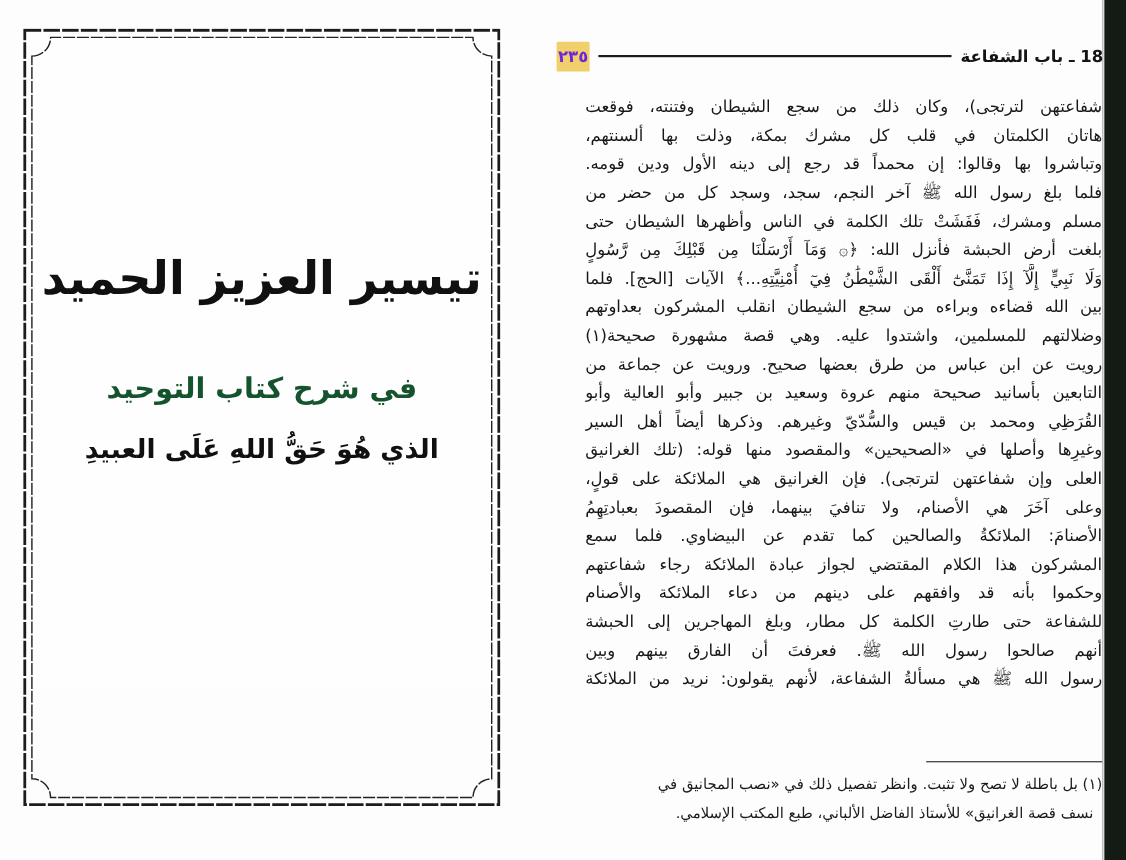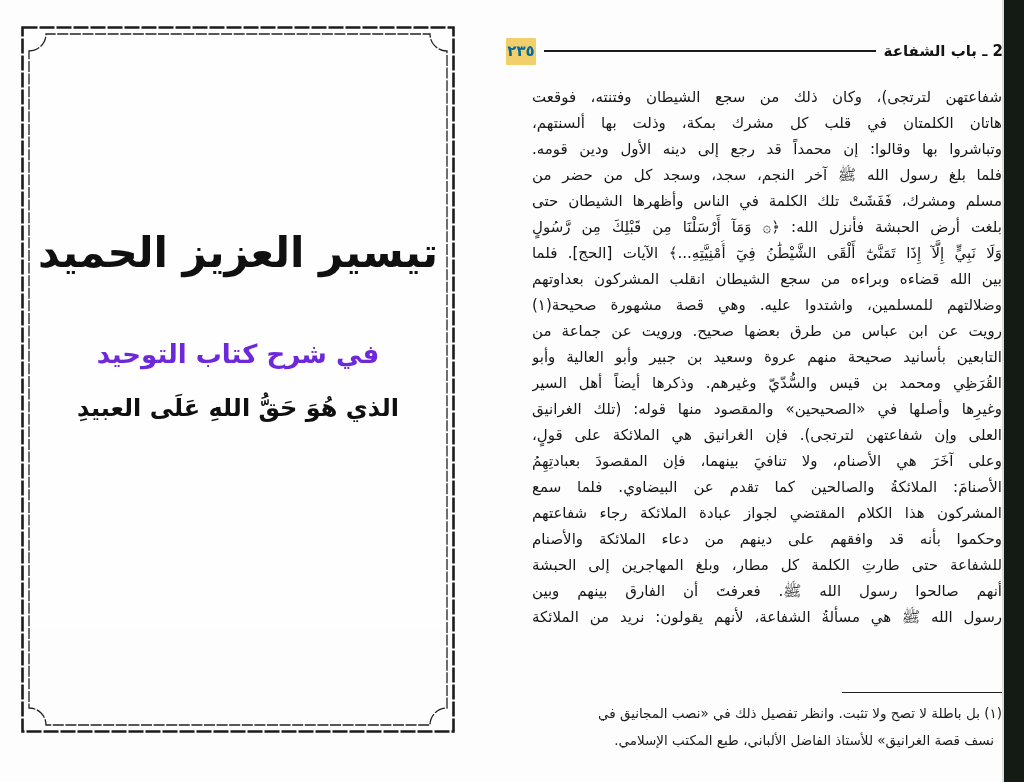--- a/index.html
+++ b/index.html
@@ -20,21 +20,21 @@
     background:#fefefe;
   }
   .left-page svg{position:absolute;left:0;top:0;}
   .title-wrap{
     position:absolute;left:0;right:0;top:168px;text-align:center;direction:rtl;
   }
   .title-main{
     font-size:42px;font-weight:700;line-height:118px;color:#101010;
   }
   .title-sub1{
-    font-size:26px;font-weight:700;line-height:52px;margin-top:16px;color:#6d28d9;
+    font-size:26px;font-weight:700;line-height:52px;margin-top:16px;color:#14532d;
   }
   .title-sub2{
     font-size:24px;font-weight:700;line-height:48px;margin-top:4px;color:#101010;
   }
   
   .page-header{
     position:absolute;left:506px;top:36px;width:497px;height:30px;
     display:flex;direction:rtl;align-items:center;
   }
   .chapter-title{
@@ -84,23 +84,23 @@
   </svg>
 
   <div class="title-wrap">
     <div class="title-main">تيسير العزيز الحميد</div>
     <div class="title-sub1">في شرح كتاب التوحيد</div>
     <div class="title-sub2">الذي هُوَ حَقُّ اللهِ عَلَى العبيدِ</div>
   </div>
 </div>
 
 <div class="page-header">
-  <span class="chapter-title">2 ـ باب الشفاعة</span>
+  <span class="chapter-title">18 ـ باب الشفاعة</span>
   <span class="header-rule"></span>
-  <span class="page-number" id="page-number" style="background: rgb(241, 208, 107); color: #0369a1;">٢٣٥</span>
+  <span class="page-number" id="page-number" style="background: rgb(241, 208, 107); color: #6d28d9;">٢٣٥</span>
 </div>
 
 <div class="body-text">
     <div class="body-line">شفاعتهن لترتجى)، وكان ذلك من سجع الشيطان وفتنته، فوقعت</div>
     <div class="body-line">هاتان الكلمتان في قلب كل مشرك بمكة، وذلت بها ألسنتهم،</div>
     <div class="body-line">وتباشروا بها وقالوا: إن محمداً قد رجع إلى دينه الأول ودين قومه.</div>
     <div class="body-line">فلما بلغ رسول الله ﷺ آخر النجم، سجد، وسجد كل من حضر من</div>
     <div class="body-line">مسلم ومشرك، فَفَشَتْ تلك الكلمة في الناس وأظهرها الشيطان حتى</div>
     <div class="body-line">بلغت أرض الحبشة فأنزل الله: ﴿۞ وَمَآ أَرْسَلْنَا مِن قَبْلِكَ مِن رَّسُولٍ</div>
     <div class="body-line">وَلَا نَبِيٍّ إِلَّآ إِذَا تَمَنَّىٰٓ أَلْقَى الشَّيْطَٰنُ فِيٓ أُمْنِيَّتِهِ...﴾ الآيات [الحج]. فلما</div>

